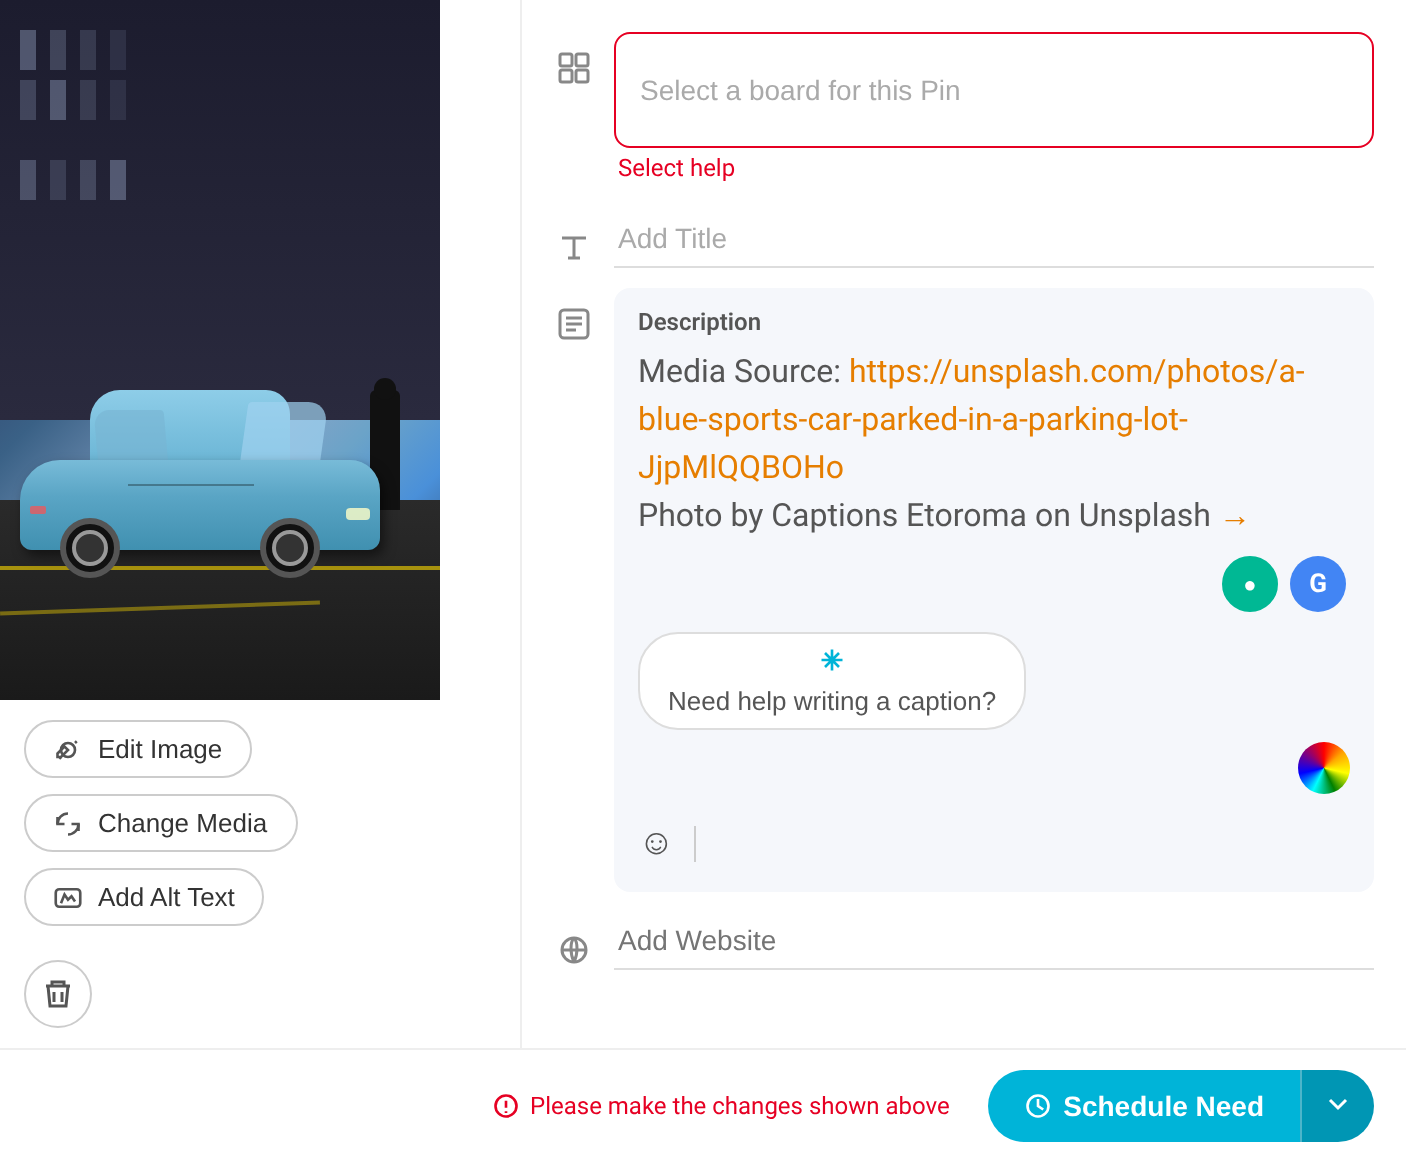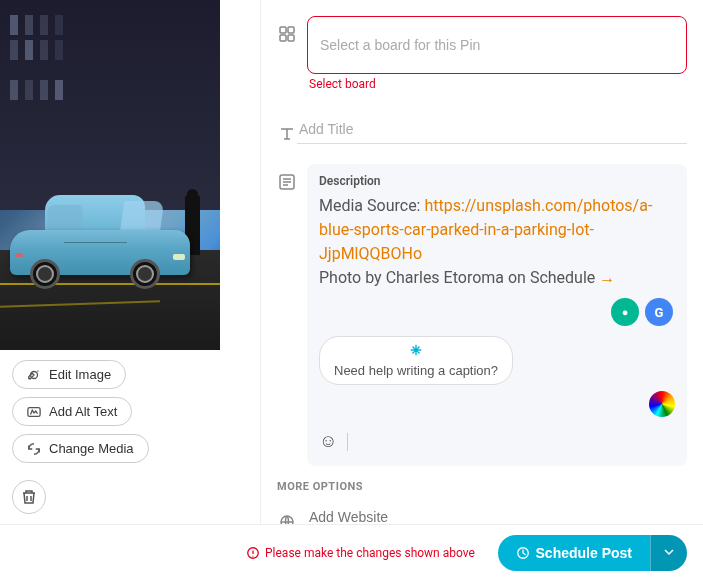--- a/index.html
+++ b/index.html
@@ -137,21 +137,22 @@
       color: #e60023;
       font-size: 12px;
       margin-top: 3px;
       margin-left: 2px;
     }
 
     
     .title-row {
       display: flex;
       align-items: center;
-      margin: 20px 0;
+      gap: 10px;
+      margin: 10px 0;
     }
 
     .title-input {
       flex: 1;
       border: none;
       border-bottom: 1.5px solid #ddd;
       padding: 6px 2px;
       font-size: 14px;
       outline: none;
       color: #333;
@@ -427,31 +428,31 @@
       <button class="action-btn">
         <svg viewBox="0 0 16 16" fill="none" stroke="#555" stroke-width="1.5">
           <circle cx="8" cy="8" r="4"></circle>
           <path d="M12 4l1-1M4 12l-1 1"></path>
           <path d="M2 10l4-4 2 2-4 4H2v-2z"></path>
         </svg>
         <span>Edit Image</span>
       </button>
       <button class="action-btn">
         <svg viewBox="0 0 16 16" fill="none" stroke="#555" stroke-width="1.5">
-          <rect x="1" y="3" width="14" height="10" rx="2"></rect>
-          <path d="M4 11L6 6l2 3 2-2 2 3"></path>
-        </svg>
-        <span>Add Alt Text</span>
+          <path d="M2 8a6 6 0 0 1 6-6M14 8a6 6 0 0 1-6 6"></path>
+          <path d="M2 4v4h4M14 12v-4h-4"></path>
+        </svg>
+        <span>Change Media</span>
       </button>
       <button class="action-btn">
         <svg viewBox="0 0 16 16" fill="none" stroke="#555" stroke-width="1.5">
-          <path d="M2 8a6 6 0 0 1 6-6M14 8a6 6 0 0 1-6 6"></path>
-          <path d="M2 4v4h4M14 12v-4h-4"></path>
-        </svg>
-        <span>Change Media</span>
+          <rect x="1" y="3" width="14" height="10" rx="2"></rect>
+          <path d="M4 11L6 6l2 3 2-2 2 3"></path>
+        </svg>
+        <span>Add Alt Text</span>
       </button>
     </div>
 
     <button class="delete-btn left-bottom" style="position:static; margin-top: auto; margin-bottom: 10px; margin-left: 12px;">
       <svg width="16" height="16" viewBox="0 0 16 16" fill="none" stroke="#555" stroke-width="1.5">
         <path d="M2 4h12M5 4V2h6v2M6 7v5M10 7v5M3 4l1 10h8l1-10"></path>
       </svg>
     </button>
   </div>
 
@@ -461,21 +462,21 @@
       <div class="row-icon">
         <svg width="16" height="16" viewBox="0 0 16 16" fill="none" stroke="#888" stroke-width="1.5">
           <rect x="1" y="1" width="6" height="6" rx="1"></rect>
           <rect x="9" y="1" width="6" height="6" rx="1"></rect>
           <rect x="1" y="9" width="6" height="6" rx="1"></rect>
           <rect x="9" y="9" width="6" height="6" rx="1"></rect>
         </svg>
       </div>
       <div class="board-input-container">
         <input class="board-input" type="text" placeholder="Select a board for this Pin" style="">
-        <div class="select-board-error">Select board</div>
+        <div class="select-board-error">Select help</div>
       </div>
     </div>
 
     <div class="title-row">
       <div class="row-icon">
         <svg width="16" height="16" viewBox="0 0 16 16" fill="none" stroke="#888" stroke-width="1.5">
           <path d="M2 3h12M8 3v10"></path>
           <path d="M5 13h6"></path>
         </svg>
       </div>
@@ -486,21 +487,21 @@
       <div class="row-icon">
         <svg width="16" height="16" viewBox="0 0 16 16" fill="none" stroke="#888" stroke-width="1.5">
           <rect x="1" y="1" width="14" height="14" rx="2"></rect>
           <path d="M4 5h8M4 8h8M4 11h5"></path>
         </svg>
       </div>
       <div class="description-container">
         <div class="description-label">Description</div>
         <div class="media-source">
           <span>Media Source: </span><a href="#" style="color:#e67e00;text-decoration:none;">https://unsplash.com/photos/a-blue-sports-car-parked-in-a-parking-lot-JjpMlQQBOHo</a><br>
-          <span>Photo by Charles Etoroma on Schedule</span>
+          <span>Photo by Captions Etoroma on Unsplash</span>
           <a href="#" class="arrow-link"> →</a>
         </div>
 
         <div class="avatar-row">
           <div class="avatar avatar-green">●</div>
           <div class="avatar avatar-g">G</div>
         </div>
 
         <div class="caption-helper">
           <button class="caption-btn">
@@ -515,21 +516,20 @@
           <div style="width:26px;height:26px;border-radius:50%;background:conic-gradient(red,orange,yellow,green,cyan,blue,purple,red);display:flex;align-items:center;justify-content:center;"></div>
         </div>
 
         <div class="captions-row">
           <button class="emoji-btn">☺</button>
           <div class="divider-v"></div>
         </div>
       </div>
     </div>
 
-    <div class="more-options" style="margin-top:14px;">MORE OPTIONS</div>
 
     <div class="website-row">
       <div class="row-icon">
         <svg width="16" height="16" viewBox="0 0 16 16" fill="none" stroke="#888" stroke-width="1.5">
           <path d="M8 2a6 6 0 100 12A6 6 0 008 2z"></path>
           <path d="M2 8h12"></path>
           <path d="M8 2c-2 2-2 8 0 12M8 2c2 2 2 8 0 12"></path>
         </svg>
       </div>
       <input class="website-input" type="text" placeholder="Add Website" style="">
@@ -543,20 +543,20 @@
       <circle cx="8" cy="8" r="6"></circle>
       <path d="M8 5v4M8 11v1"></path>
     </svg>
     <span>Please make the changes shown above</span>
   </div>
   <button class="schedule-btn">
     <svg width="14" height="14" viewBox="0 0 16 16" fill="none" stroke="white" stroke-width="1.5">
       <circle cx="8" cy="8" r="6"></circle>
       <path d="M8 4v4l3 2"></path>
     </svg>
-    <span>Schedule Post</span>
+    <span>Schedule Need</span>
   </button>
   <button class="schedule-btn-arrow">
     <svg width="12" height="12" viewBox="0 0 12 12" fill="none" stroke="white" stroke-width="1.5">
       <path d="M2 4l4 4 4-4"></path>
     </svg>
   </button>
 </div>
 
 </body></html>

